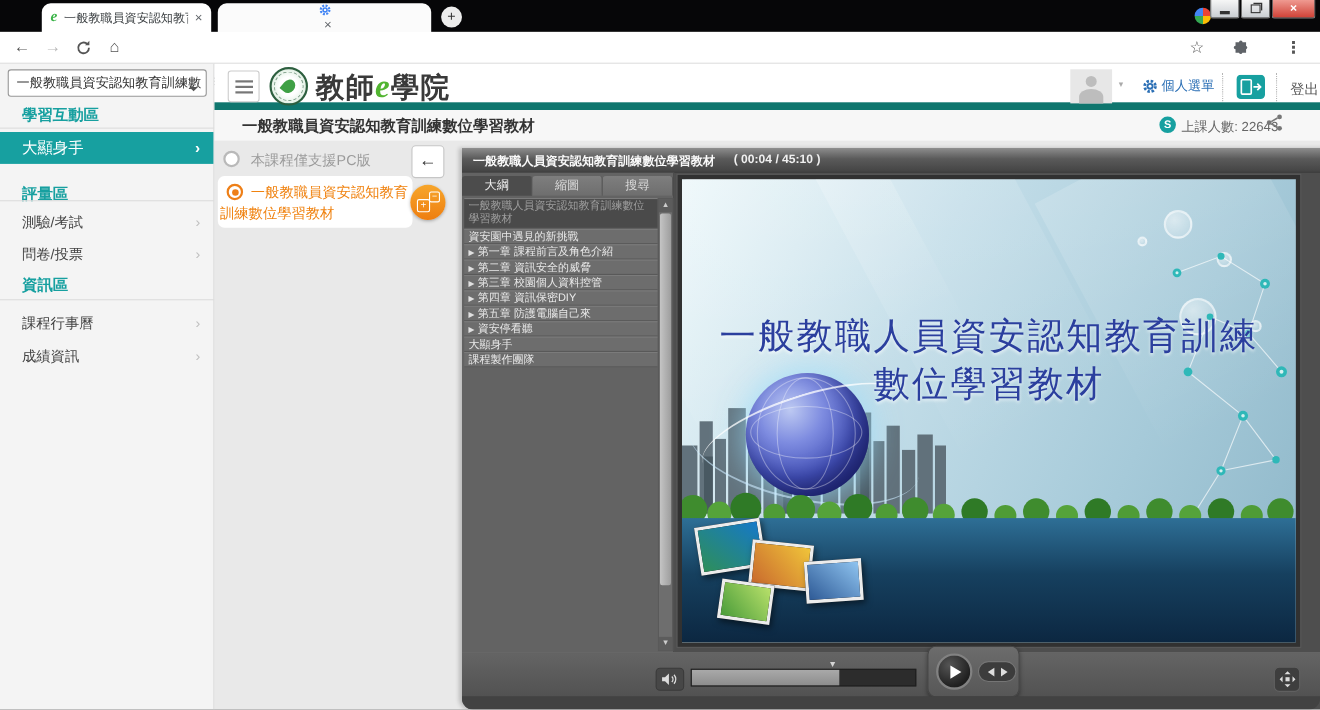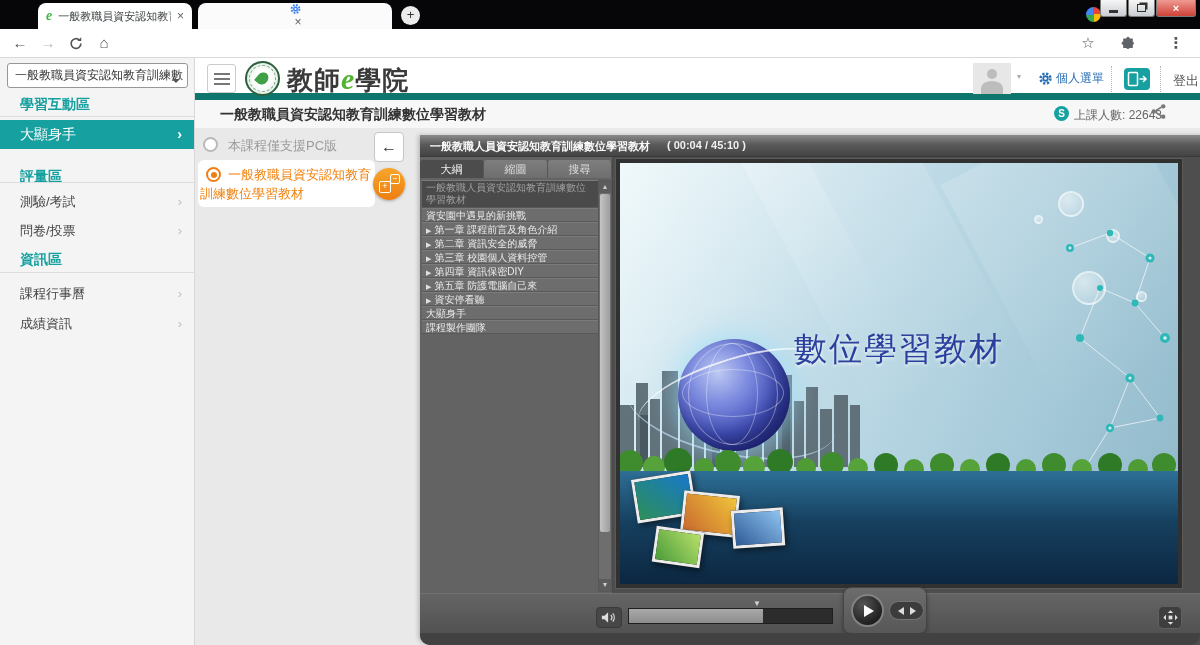--- a/index.html
+++ b/index.html
@@ -424,20 +424,21 @@
       <div class="mon" style="left:62px;top:330px;width:56px;height:42px;transform:rotate(6deg)">
           <i style="background:linear-gradient(45deg,#c96a2e,#f0c43a)"></i>
         </div>
       <div class="mon" style="left:112px;top:346px;width:52px;height:38px;transform:rotate(-4deg)">
           <i style="background:linear-gradient(45deg,#2e5a96,#8fc4f0)"></i>
         </div>
       <div class="mon" style="left:34px;top:366px;width:48px;height:36px;transform:rotate(8deg)">
           <i style="background:linear-gradient(45deg,#4a9c3a,#b8e06a)"></i>
         </div>
 
+      <div class="s-t1">一般教職人員資安認知教育訓練</div>
       <div class="s-t2">數位學習教材</div>
     </div>
 
     <div class="p-ctrl">
       <div class="vol">
         <svg width="16" height="13" viewBox="0 0 18 14">
             <path d="M1 5h3l4-4v12l-4-4H1z" fill="#ddd"></path>
             <path d="M11 4.2a4 4 0 0 1 0 5.6M13.2 2.4a7 7 0 0 1 0 9.2" stroke="#ddd" stroke-width="1.4" fill="none"></path>
           </svg>
       </div>

